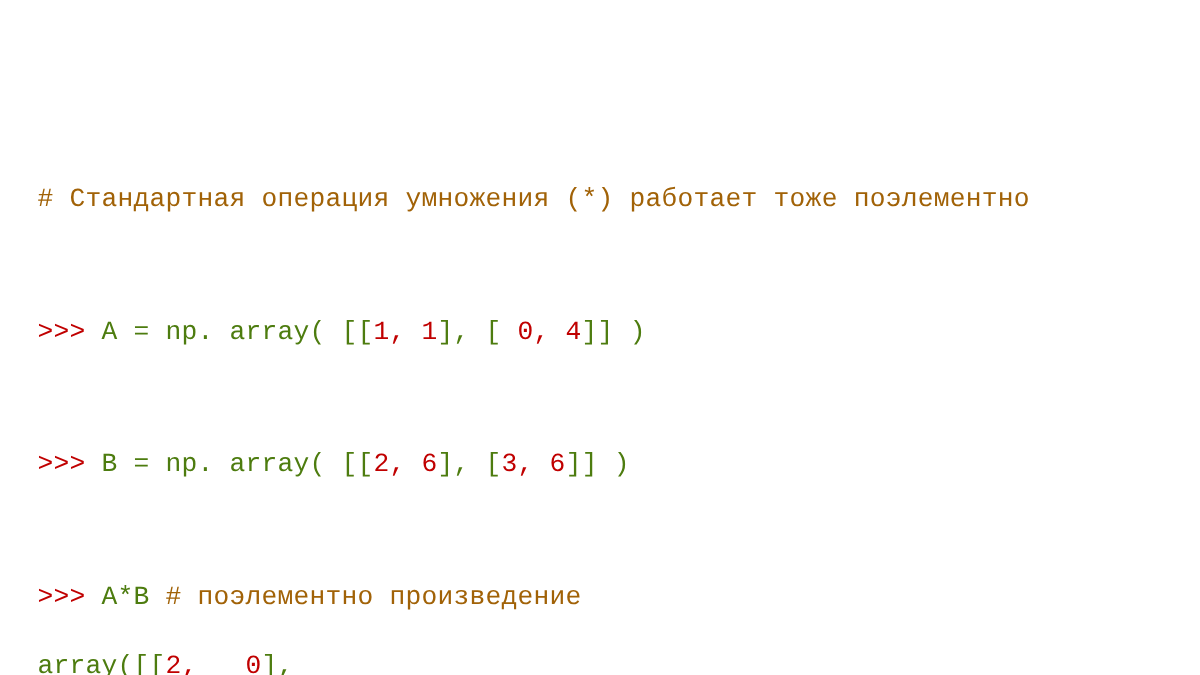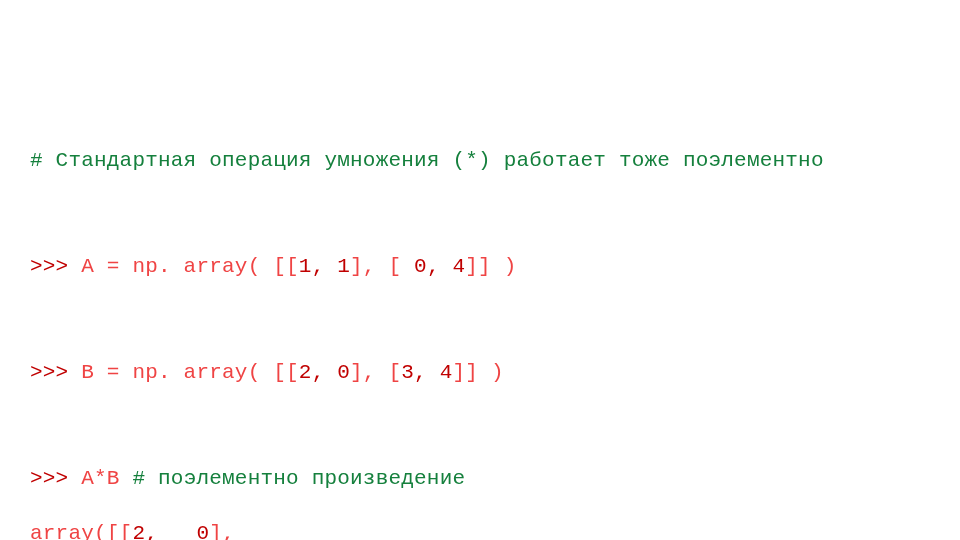--- a/index.html
+++ b/index.html
@@ -12,33 +12,33 @@
     font-size: 21px;
     line-height: 1.3;
     overflow: hidden;
   }
   .page {
     padding: 120px 30px 0 30px;
     white-space: pre;
     letter-spacing: 0.2px;
   }
   .red   { color: #c00000; }
-  .green { color: #15803d; }
-  .black { color: #ef4444; }
+  .green { color: #a16207; }
+  .black { color: #4d7c0f; }
   .blank { height: 24px; }
 </style>
 </head>
 <body>
 
 <div class="page">
 <div><span class="green"># Стандартная операция умножения (*) работает тоже поэлементно</span></div>
 <div class="blank"></div>
 <div><span class="red">&gt;&gt;&gt;</span><span class="black"> A = np. array( [[</span><span class="red">1, 1</span><span class="black">], [ </span><span class="red">0, 4</span><span class="black">]] )</span></div>
 <div class="blank"></div>
-<div><span class="red">&gt;&gt;&gt;</span><span class="black"> B = np. array( [[</span><span class="red">2, 0</span><span class="black">], [</span><span class="red">3, 4</span><span class="black">]] )</span></div>
+<div><span class="red">&gt;&gt;&gt;</span><span class="black"> B = np. array( [[</span><span class="red">2, 6</span><span class="black">], [</span><span class="red">3, 6</span><span class="black">]] )</span></div>
 <div class="blank"></div>
 <div><span class="red">&gt;&gt;&gt;</span><span class="black"> A*B </span><span class="green"># поэлементно произведение</span></div>
 <div><span class="black">array([[</span><span class="red">2, </span><span class="black">  </span><span class="red">0</span><span class="black">],</span></div>
 
 
 
 
 
 </div>
 

